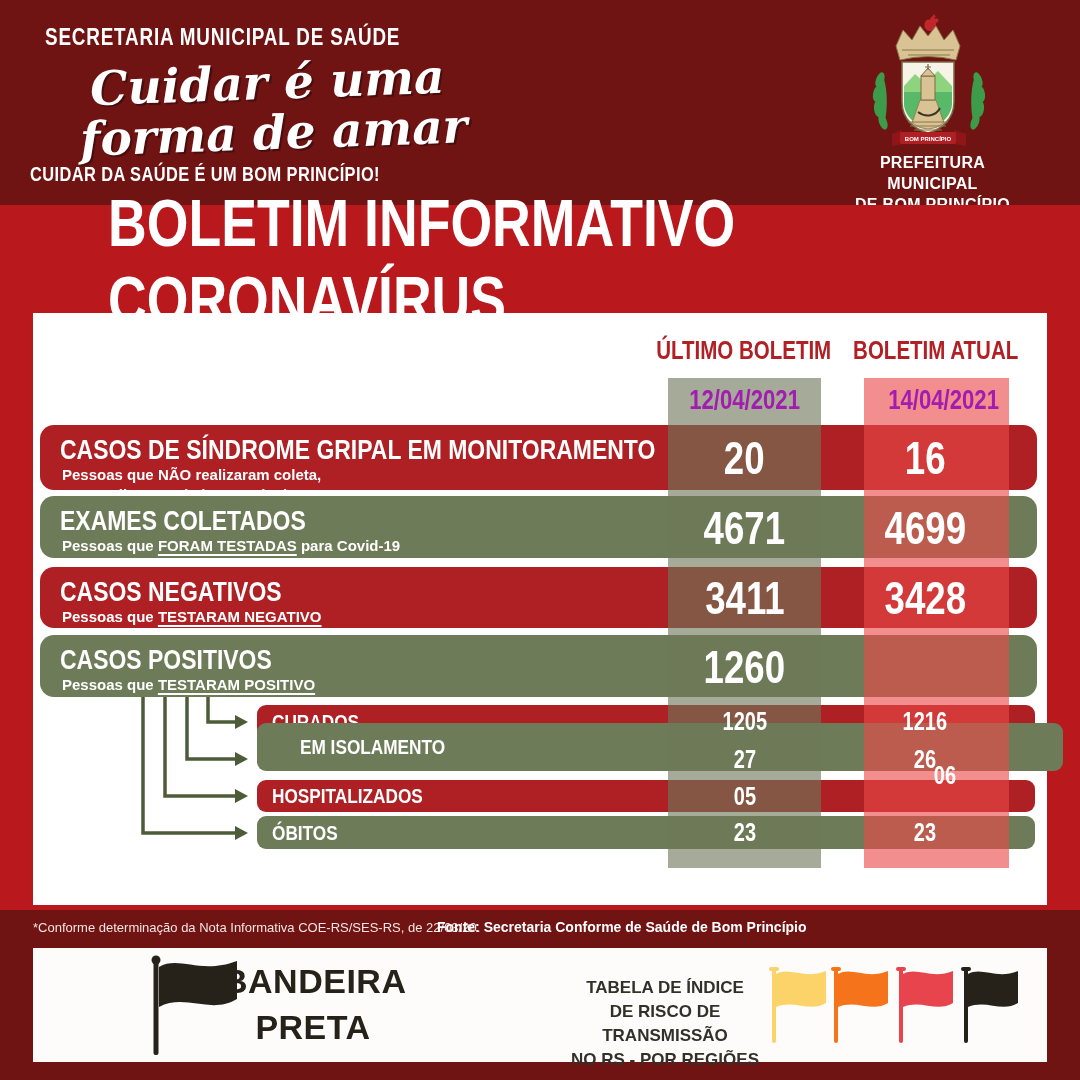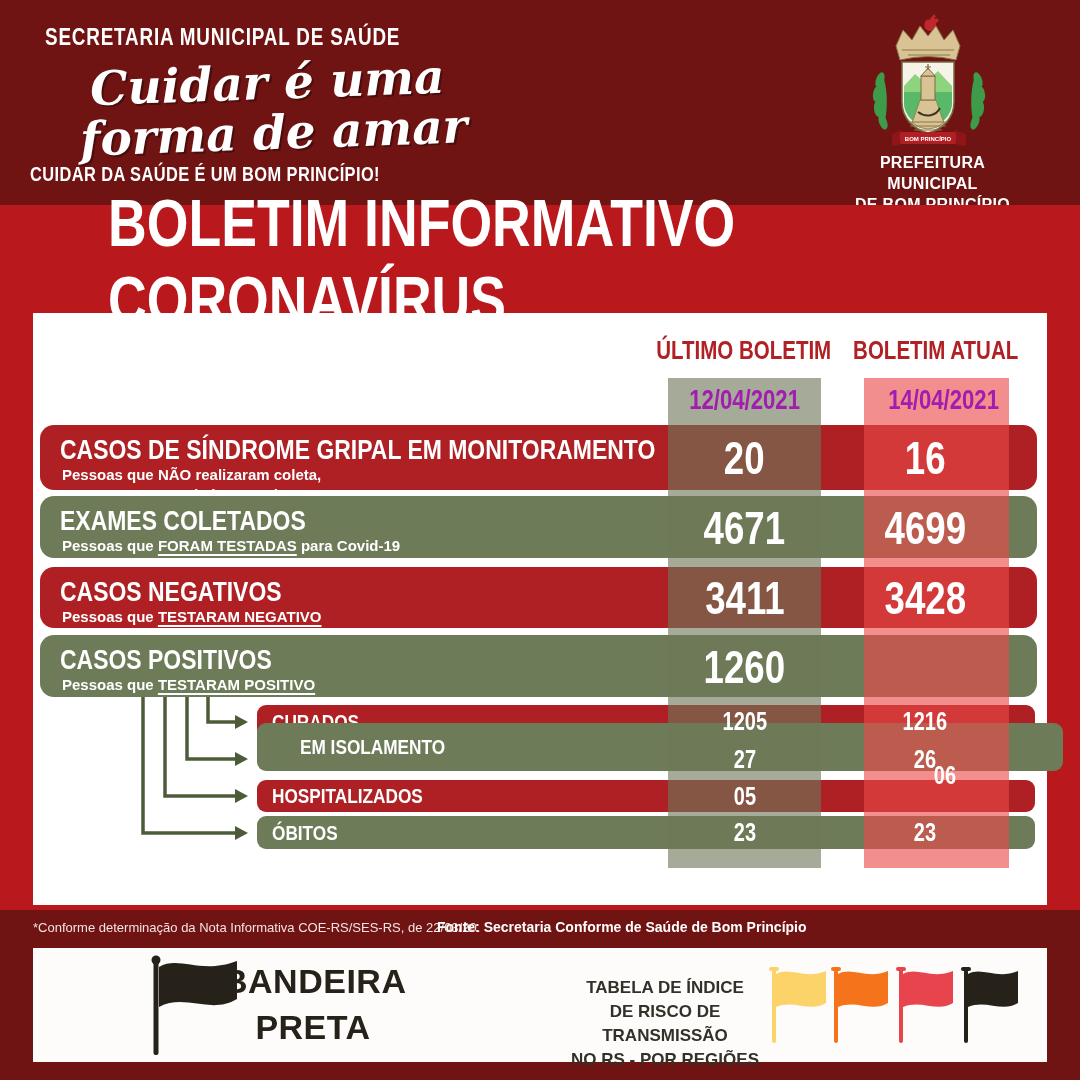--- a/index.html
+++ b/index.html
@@ -130,21 +130,21 @@
     <div class="col-head col-head-1">
         <span class="cond">ÚLTIMO BOLETIM</span>
       </div>
     <div class="col-head col-head-2">
         <span class="cond">BOLETIM ATUAL</span>
       </div>
 
     <div class="row bar-red" style="top:112px;height:65px;">
       <span class="row-title"><span class="cond-l">CASOS DE SÍNDROME GRIPAL EM MONITORAMENTO</span></span>
       <div class="sub-line"><span>Pessoas que NÃO realizaram coleta,</span><span class="u"></span><span></span></div>
-      <div class="sub-line">mas apresentam síndrome coleta*</div>
+      <div class="sub-line">mas realizaram síndrome gripal*</div>
     </div>
     <div class="row bar-green" style="top:183px;height:62px;">
       <span class="row-title"><span class="cond-l">EXAMES COLETADOS</span></span>
       <div class="sub-line"><span>Pessoas que </span><span class="u">FORAM TESTADAS</span><span> para Covid-19</span></div>
     </div>
     <div class="row bar-red" style="top:254px;height:61px;">
       <span class="row-title"><span class="cond-l">CASOS NEGATIVOS</span></span>
       <div class="sub-line"><span>Pessoas que </span><span class="u">TESTARAM NEGATIVO</span><span></span></div>
     </div>
     <div class="row bar-green" style="top:322px;height:62px;">

